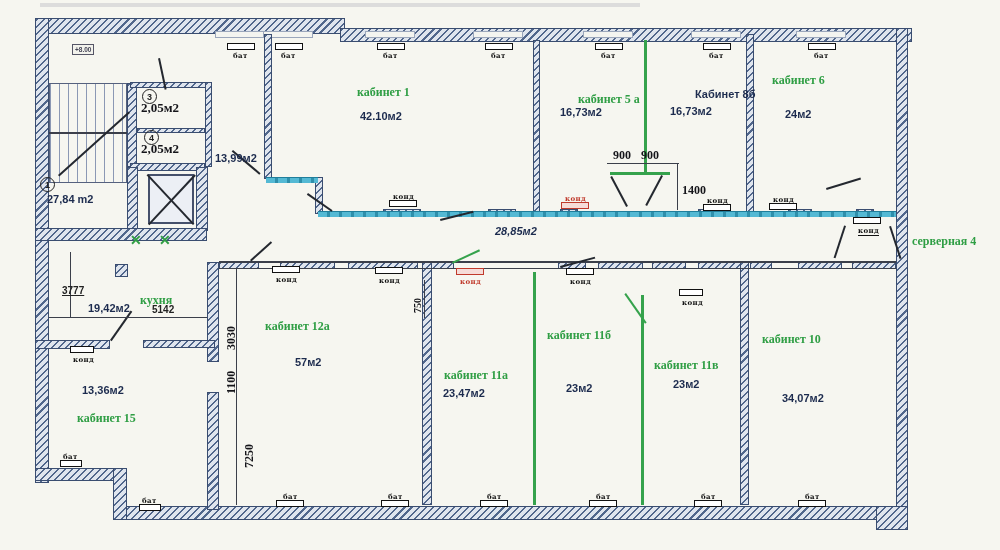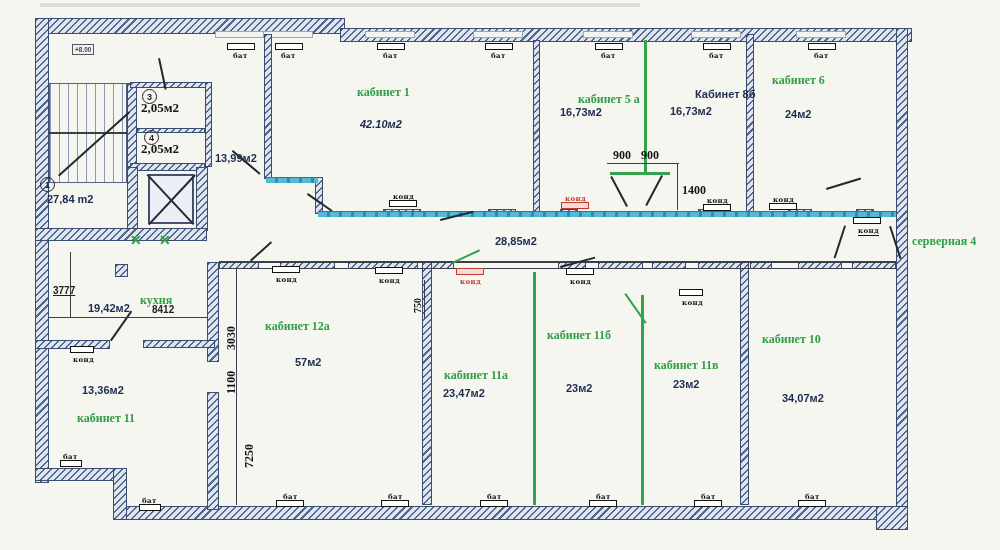--- a/index.html
+++ b/index.html
@@ -147,52 +147,52 @@
   <div class="circ" style="left:40px;top:177px;">1</div>
   <div class="area" style="left:47px;top:193px;">27,84 m2</div>
   <div class="circ" style="left:142px;top:89px;">3</div>
   <div class="dim" style="left:141px;top:100px;font-size:13px;">2,05м2</div>
   <div class="circ" style="left:144px;top:130px;">4</div>
   <div class="dim" style="left:141px;top:141px;font-size:13px;">2,05м2</div>
   <div class="xmark" style="left:130px;top:232px;">✕</div>
   <div class="xmark" style="left:159px;top:232px;">✕</div>
 
   <div class="area" style="left:215px;top:152px;">13,99м2</div>
-  <div class="area" style="left:495px;top:235px;">28,85м2</div>
+  <div class="area" style="left:495px;top:225px;font-style:italic;">28,85м2</div>
 
   <div class="room-name" style="left:357px;top:85px;">кабинет 1</div>
-  <div class="area" style="left:360px;top:118px;font-style:italic;">42.10м2</div>
+  <div class="area" style="left:360px;top:110px;">42.10м2</div>
   <div class="room-name" style="left:578px;top:92px;">кабинет 5 а</div>
   <div class="area" style="left:560px;top:106px;">16,73м2</div>
   <div class="dkname" style="left:654px;top:88px;margin-left:41px;">Кабинет 8б</div>
   <div class="area" style="left:670px;top:105px;">16,73м2</div>
   <div class="room-name" style="left:772px;top:73px;">кабинет 6</div>
   <div class="area" style="left:785px;top:108px;">24м2</div>
   <div class="room-name" style="left:912px;top:234px;">серверная 4</div>
 
   <div class="room-name" style="left:140px;top:293px;">кухня</div>
   <div class="area" style="left:88px;top:302px;">19,42м2</div>
-  <div class="room-name" style="left:77px;top:411px;">кабинет 11</div>
+  <div class="room-name" style="left:77px;top:411px;">кабинет 15</div>
   <div class="area" style="left:82px;top:384px;">13,36м2</div>
   <div class="room-name" style="left:265px;top:319px;">кабинет 12а</div>
   <div class="area" style="left:295px;top:356px;">57м2</div>
   <div class="room-name" style="left:444px;top:368px;">кабинет 11а</div>
   <div class="area" style="left:443px;top:387px;">23,47м2</div>
   <div class="room-name" style="left:547px;top:328px;">кабинет 11б</div>
   <div class="area" style="left:566px;top:382px;">23м2</div>
   <div class="room-name" style="left:654px;top:358px;">кабинет 11в</div>
   <div class="area" style="left:673px;top:378px;">23м2</div>
   <div class="room-name" style="left:762px;top:332px;">кабинет 10</div>
   <div class="area" style="left:782px;top:392px;">34,07м2</div>
 
   <div class="dim" style="left:613px;top:148px;">900</div>
   <div class="dim" style="left:641px;top:148px;">900</div>
   <div class="dim" style="left:682px;top:183px;">1400</div>
-  <div class="dimsm" style="left:53px;top:285px;text-decoration:underline;">3777</div>
-  <div class="dimsm" style="left:152px;top:304px;">8412</div>
+  <div class="dimsm" style="left:62px;top:285px;text-decoration:underline;">3777</div>
+  <div class="dimsm" style="left:152px;top:304px;">5142</div>
   <div class="dimv" style="left:224px;top:350px;">3030</div>
   <div class="dimv" style="left:224px;top:394px;">1100</div>
   <div class="dimv" style="left:242px;top:468px;">7250</div>
   <div class="dimv" style="left:412px;top:313px;font-size:10px;">750</div>
 
   <div class="ubox" style="left:227px;top:43px;"></div>
   <div class="ulabel" style="left:233px;top:51px;">бат</div>
   <div class="ubox" style="left:275px;top:43px;"></div>
   <div class="ulabel" style="left:281px;top:51px;">бат</div>
   <div class="ubox" style="left:377px;top:43px;"></div>

